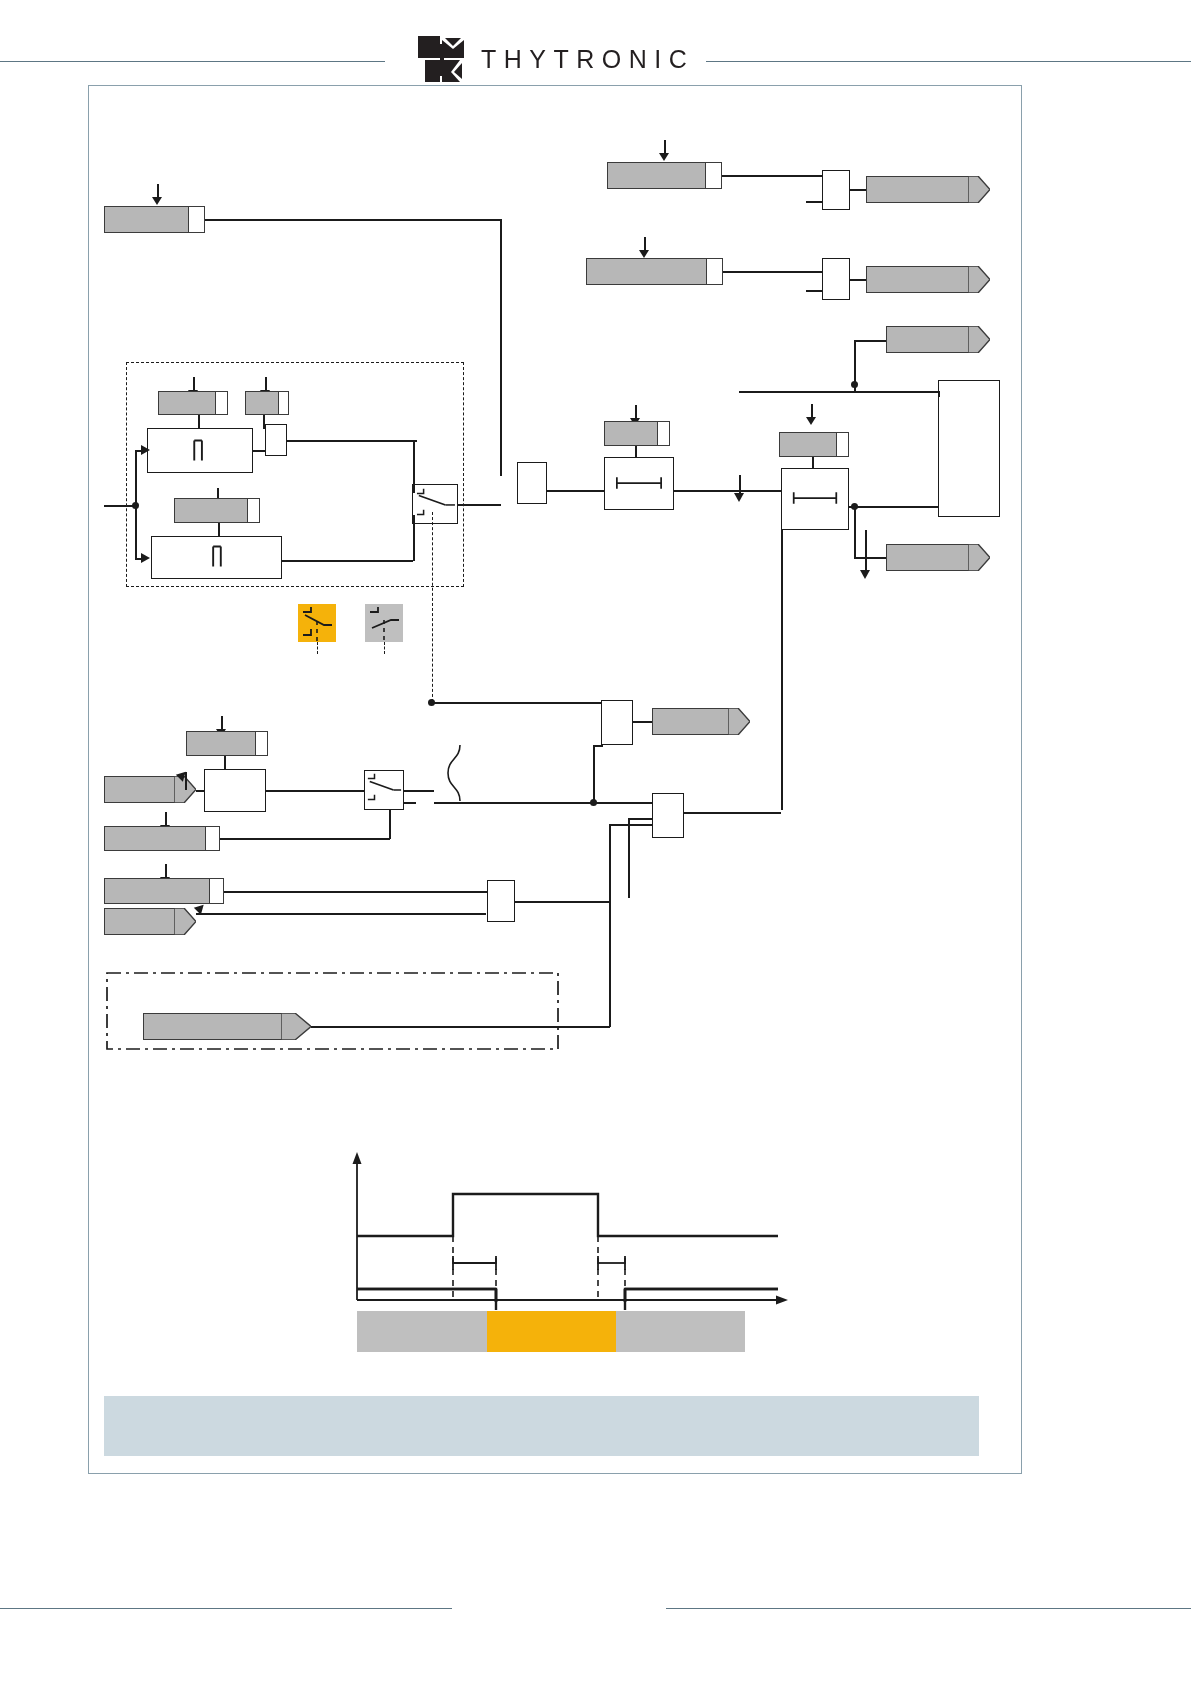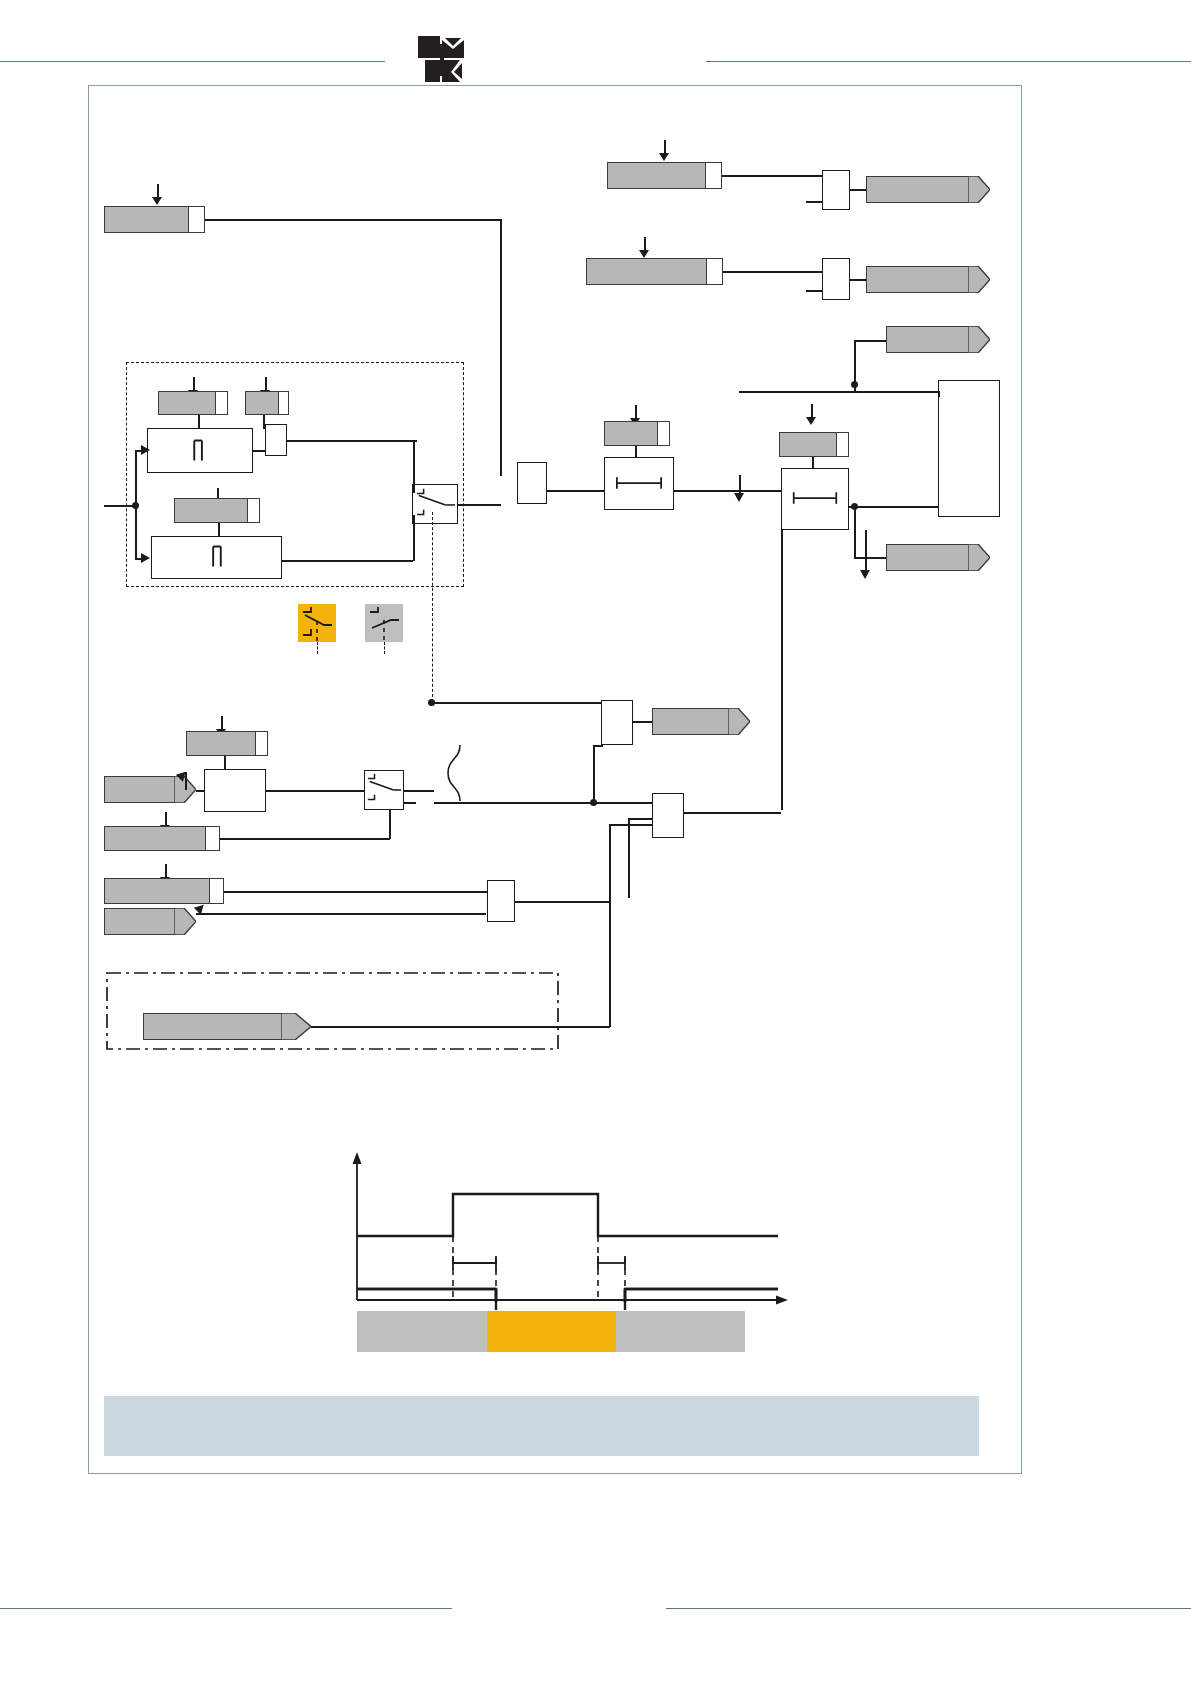--- a/index.html
+++ b/index.html
@@ -132,20 +132,21 @@
         <rect x="0" y="0" width="22" height="22" fill="#231f20"></rect>
         <rect x="24" y="0" width="22" height="22" fill="#231f20"></rect>
         <polygon points="24,0 46,0 46,4 35,13 24,4" fill="#ffffff"></polygon>
         <polygon points="27,2 43,2 35,10" fill="#231f20"></polygon>
         <rect x="7" y="24" width="15" height="22" fill="#231f20"></rect>
         <rect x="24" y="24" width="22" height="22" fill="#231f20"></rect>
         <polygon points="46,24 46,46 42,46 33,36 42,24" fill="#ffffff"></polygon>
         <polygon points="44,27 44,43 36,36" fill="#231f20"></polygon>
         <rect x="22" y="8" width="4" height="32" fill="#231f20"></rect>
       </svg>
+      <span class="logo-text">THYTRONIC</span>
     </div>
   </div>
 
   <div class="frame"></div>
 
   <div class="inarrow" style="left:152px;top:184px;height:21px;">
     <div class="stem" style="height:13px;"></div>
       <div class="head"></div>
   </div>
   <div class="setbar" style="left:104px;top:206px;width:101px;height:27px;">

